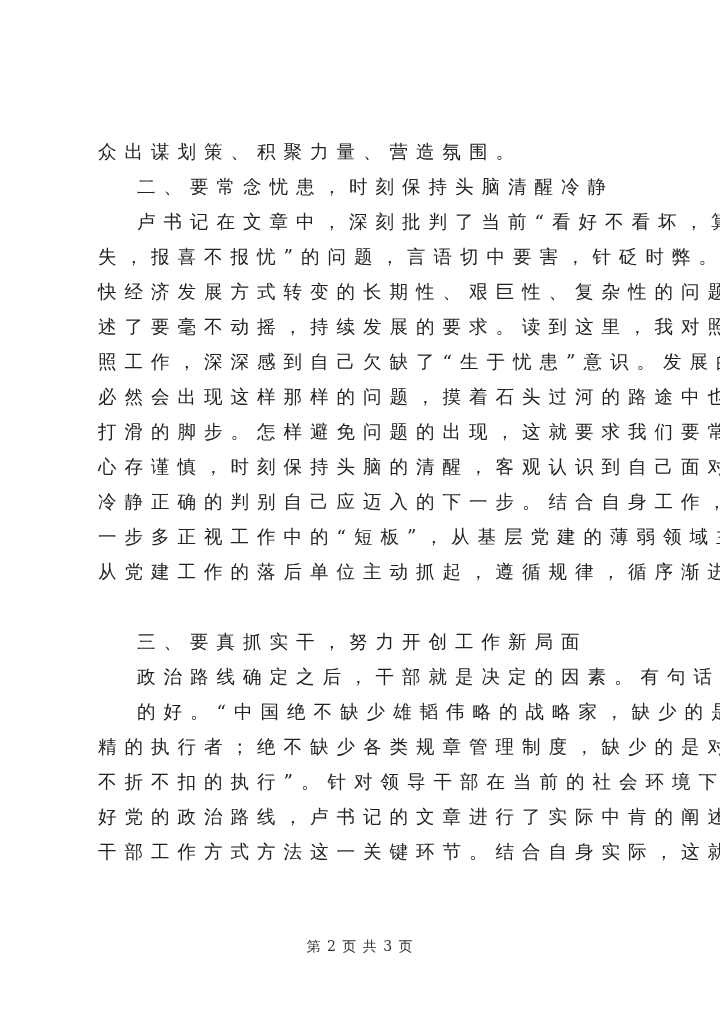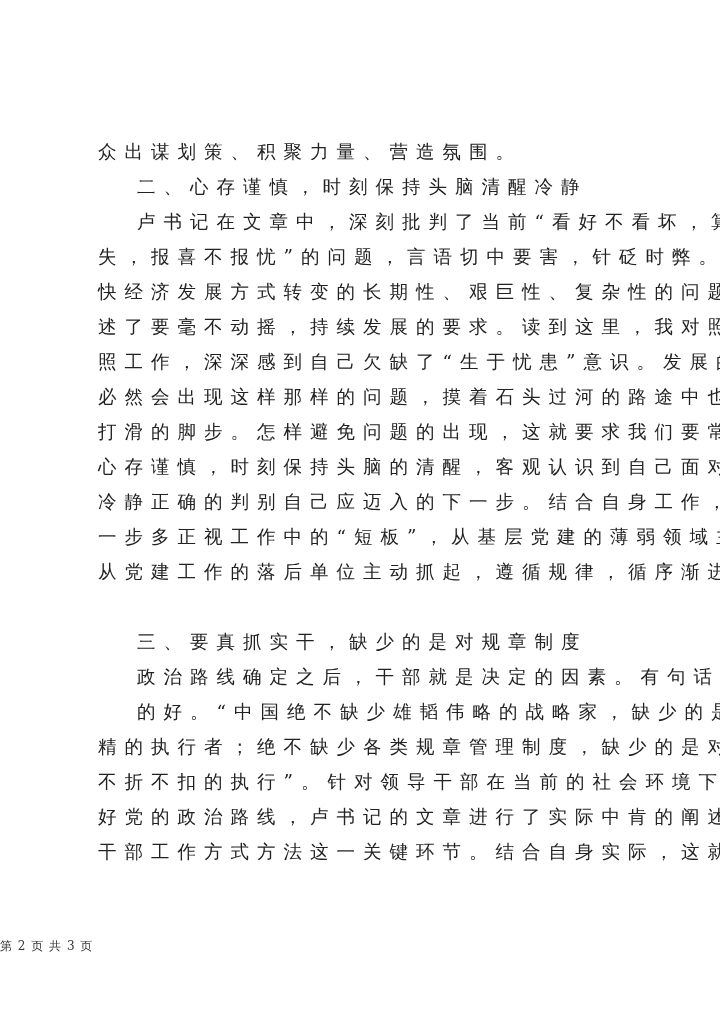--- a/index.html
+++ b/index.html
@@ -15,44 +15,45 @@
     line-height: 30px;
     color: #222;
     white-space: nowrap;
     letter-spacing: 8px;
   }
   .line.indent { left: 137px; }
   .footer {
     position: absolute;
     left: 0; width: 720px;
     top: 938px;
+    text-align: center;
     font-family: "DejaVu Serif", "Liberation Serif", serif;
-    font-size: 12px;
+    font-size: 14px;
     color: #333;
     letter-spacing: 1px;
   }
 </style>
 </head>
 <body>
 
 <div class="page">
   <div class="line" style="top:137px">众出谋划策、积聚力量、营造氛围。</div>
-  <div class="line indent" style="top:172px">二、心存谨慎，时刻保持头脑清醒冷静</div>
+  <div class="line indent" style="top:172px">二、要常念忧患，时刻保持头脑清醒冷静</div>
   <div class="line indent" style="top:207px">卢书记在文章中，深刻批判了当前“看好不看坏，算得不算</div>
   <div class="line" style="top:242px">失，报喜不报忧”的问题，言语切中要害，针砭时弊。在面对加</div>
   <div class="line" style="top:277px">快经济发展方式转变的长期性、艰巨性、复杂性的问题中，又阐</div>
   <div class="line" style="top:312px">述了要毫不动摇，持续发展的要求。读到这里，我对照自己，比</div>
   <div class="line" style="top:347px">照工作，深深感到自己欠缺了“生于忧患”意识。发展的过程中</div>
   <div class="line" style="top:382px">必然会出现这样那样的问题，摸着石头过河的路途中也必然会有</div>
   <div class="line" style="top:417px">打滑的脚步。怎样避免问题的出现，这就要求我们要常念忧患，</div>
   <div class="line" style="top:452px">心存谨慎，时刻保持头脑的清醒，客观认识到自己面对的问题，</div>
   <div class="line" style="top:487px">冷静正确的判别自己应迈入的下一步。结合自身工作，就是要进</div>
   <div class="line" style="top:522px">一步多正视工作中的“短板”，从基层党建的薄弱领域主动出击，</div>
   <div class="line" style="top:557px">从党建工作的落后单位主动抓起，遵循规律，循序渐进，加大工</div>
-  <div class="line indent" style="top:627px">三、要真抓实干，缺少的是对规章制度</div>
+  <div class="line indent" style="top:627px">三、要真抓实干，努力开创工作新局面</div>
   <div class="line indent" style="top:662px">政治路线确定之后，干部就是决定的因素。有句话说 2</div>
   <div class="line indent" style="top:697px">的好。“中国绝不缺少雄韬伟略的战略家，缺少的是精益求</div>
   <div class="line" style="top:732px">精的执行者；绝不缺少各类规章管理制度，缺少的是对规章制度</div>
   <div class="line" style="top:767px">不折不扣的执行”。针对领导干部在当前的社会环境下如何落实</div>
   <div class="line" style="top:802px">好党的政治路线，卢书记的文章进行了实际中肯的阐述，抓住了</div>
   <div class="line" style="top:837px">干部工作方式方法这一关键环节。结合自身实际，这就要求我在</div>
 
   <div class="footer">第 2 页  共 3 页</div>
 </div>
 

